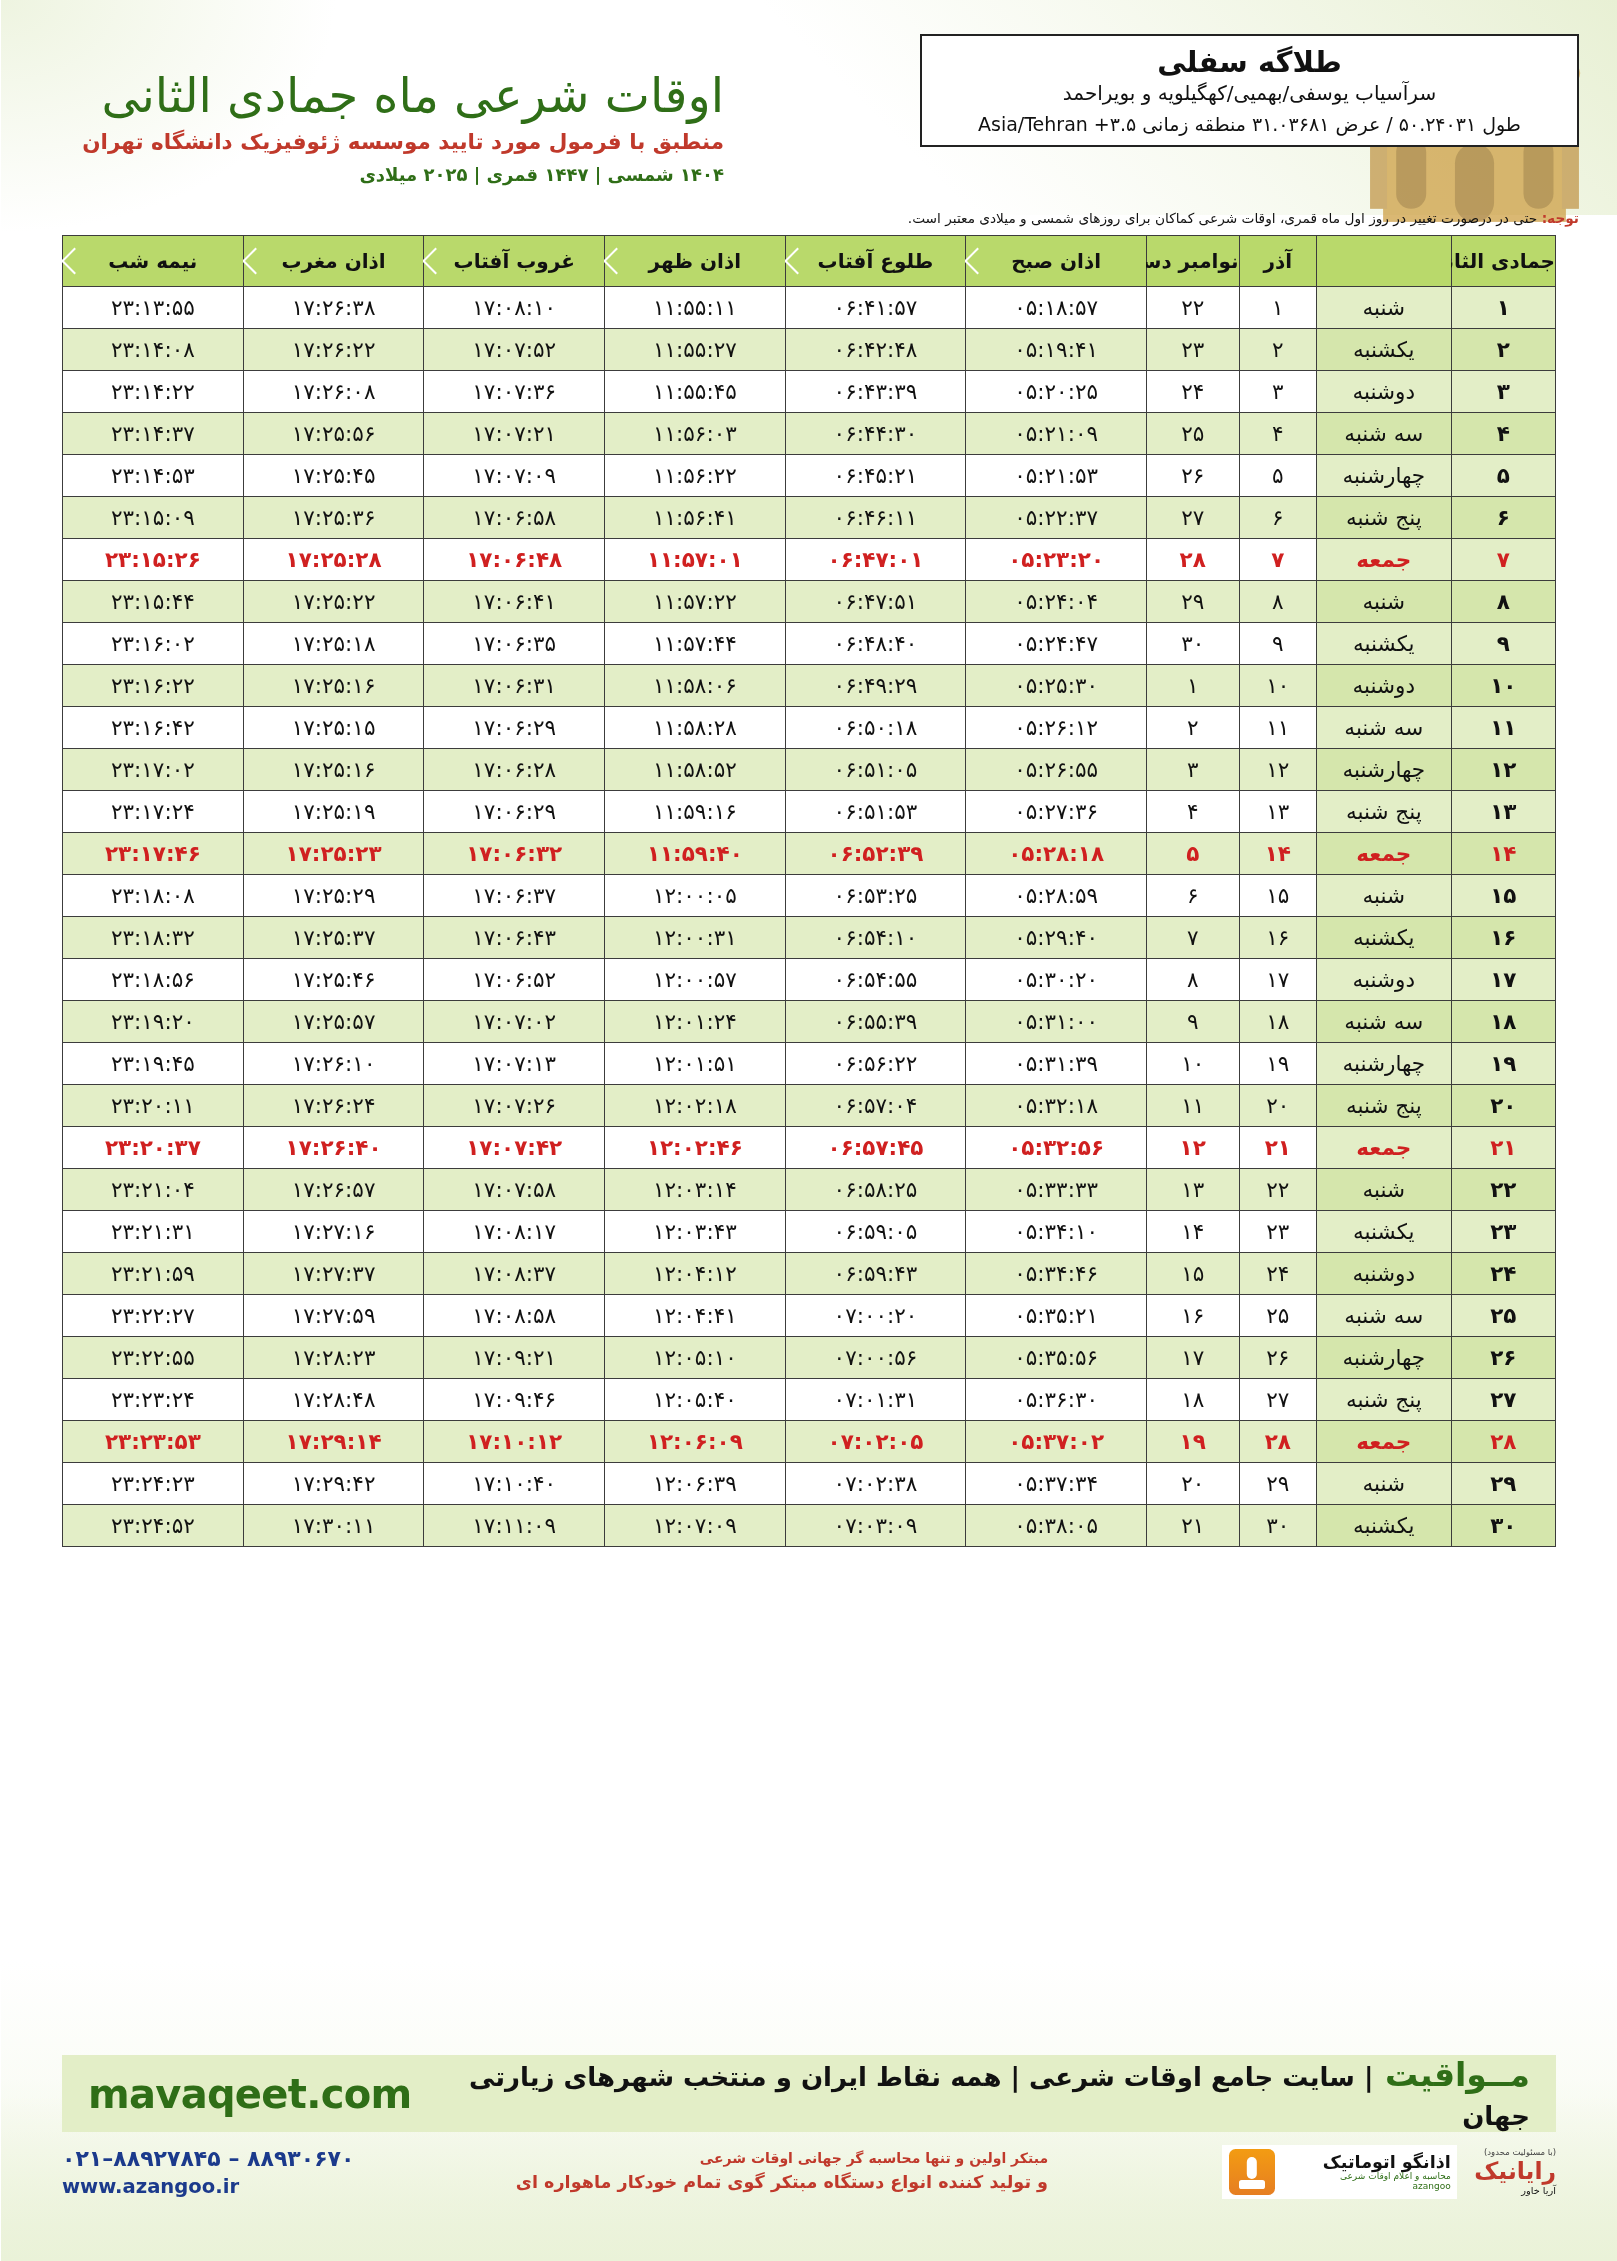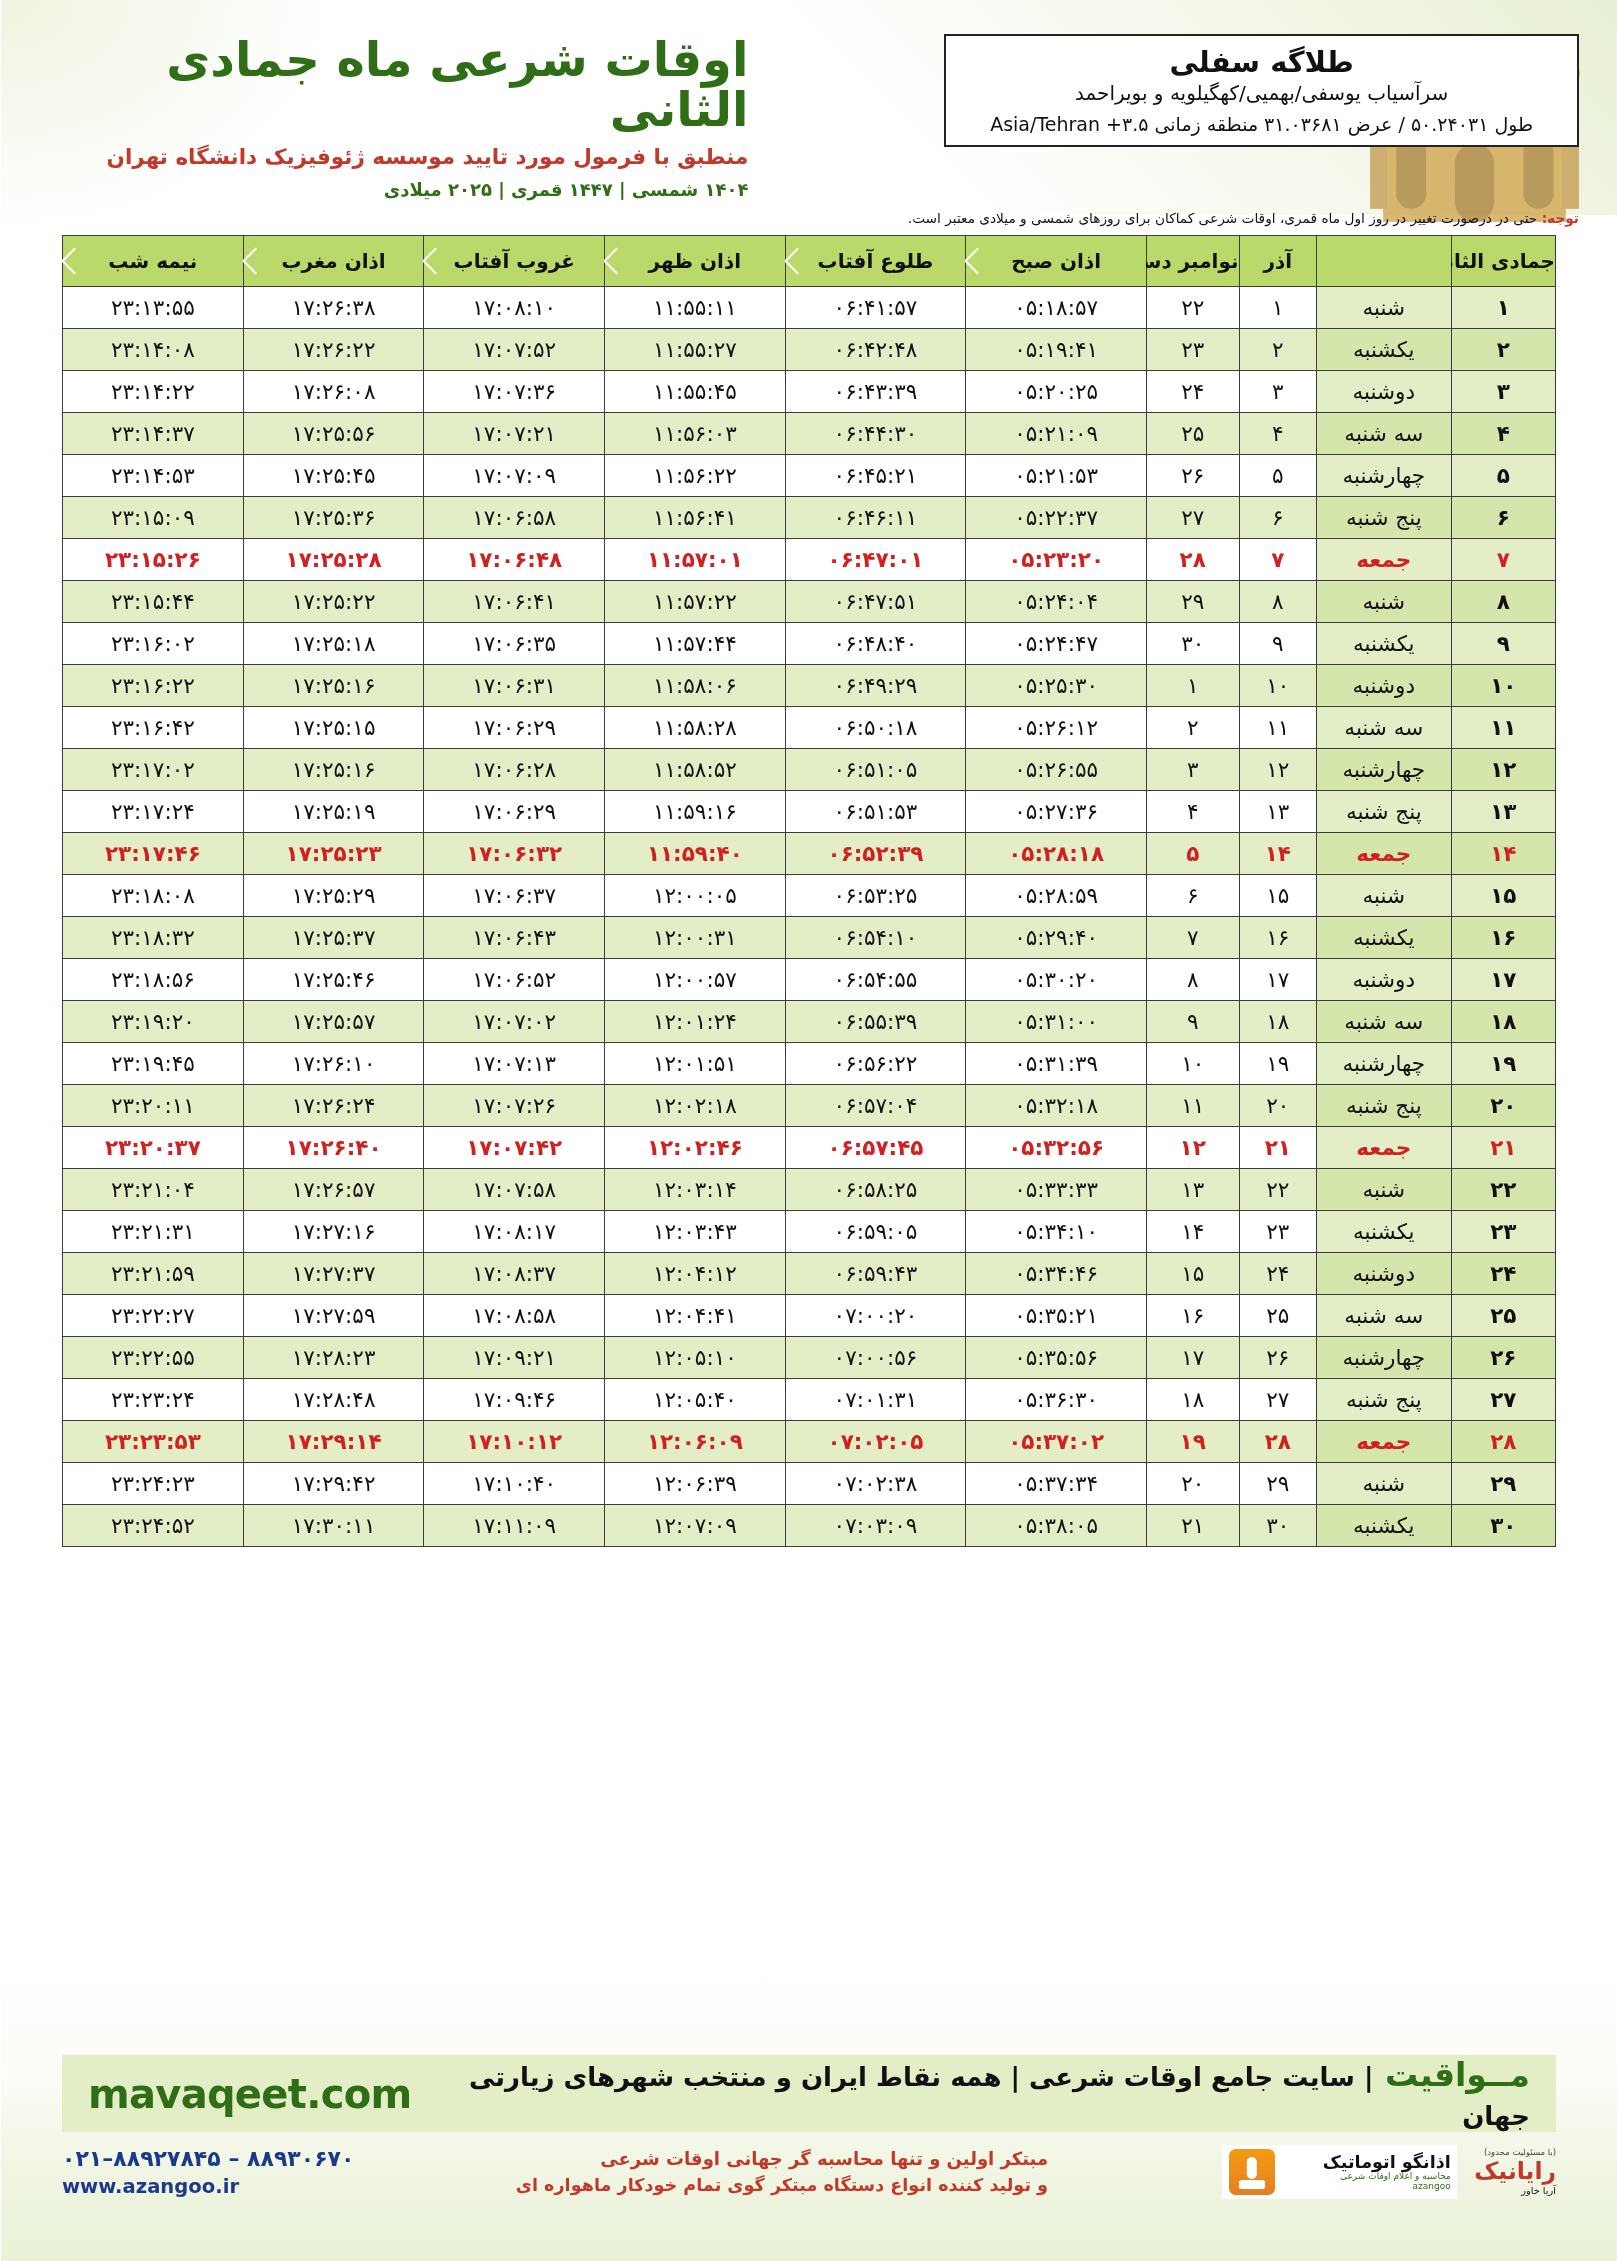--- a/index.html
+++ b/index.html
@@ -45,25 +45,26 @@
     padding: 34px 39px 0 39px;
     height: 196px;
   }
   .title-block {
     flex: 1 1 auto;
     text-align: right;
     padding-right: 196px;
   }
   .main-title {
     font-size: 48px;
-    font-weight: bold;
+    font-weight: normal;
     color: #2f6e17;
     line-height: 1.05;
     letter-spacing: -0.7px;
     text-shadow: 0 1.3px 0 rgba(255,255,255,.6);
+    margin-top: 36px;
   }
   .sub-title {
     margin-top: 9px;
     font-size: 21.5px;
     font-weight: bold;
     color: #c0392b;
   }
   .date-line {
     margin-top: 10px;
     font-size: 18px;
@@ -202,21 +203,21 @@
   .logo-azangoo .t1 { font-size: 17.6px; font-weight: bold; color: #111; margin-left: 40px; }
   .logo-azangoo .t2 { font-size: 9px; color: #2f6e17; }
   .logo-rayaneik { text-align: right; line-height: 1.15; }
   .logo-rayaneik .t1 { font-size: 23.5px; font-weight: bold; color: #c0392b; }
   .logo-rayaneik .t2 { font-size: 9.8px; color: #111; }
   .logo-rayaneik .t0 { font-size: 8.5px; color: #444; }
   .footer-desc {
     text-align: right; direction: rtl; line-height: 1.5; flex: 0 0 auto;
     margin-right: 13px;
   }
-  .footer-desc .l1 { font-size: 18px; color: #c0392b; font-weight: bold; }
+  .footer-desc .l1 { font-size: 14px; color: #c0392b; font-weight: bold; }
   .footer-desc .l2 { font-size: 17.6px; color: #c0392b; font-weight: bold; }
   .contact { text-align: left; direction: ltr; line-height: 1.35; }
   .contact .phone { font-size: 22px; font-weight: bold; color: #1b3a8c; }
   .contact .site { font-size: 19.6px; font-weight: bold; color: #1b3a8c; }
 </style>
 </head>
 <body>
 
 <div class="page">
 

